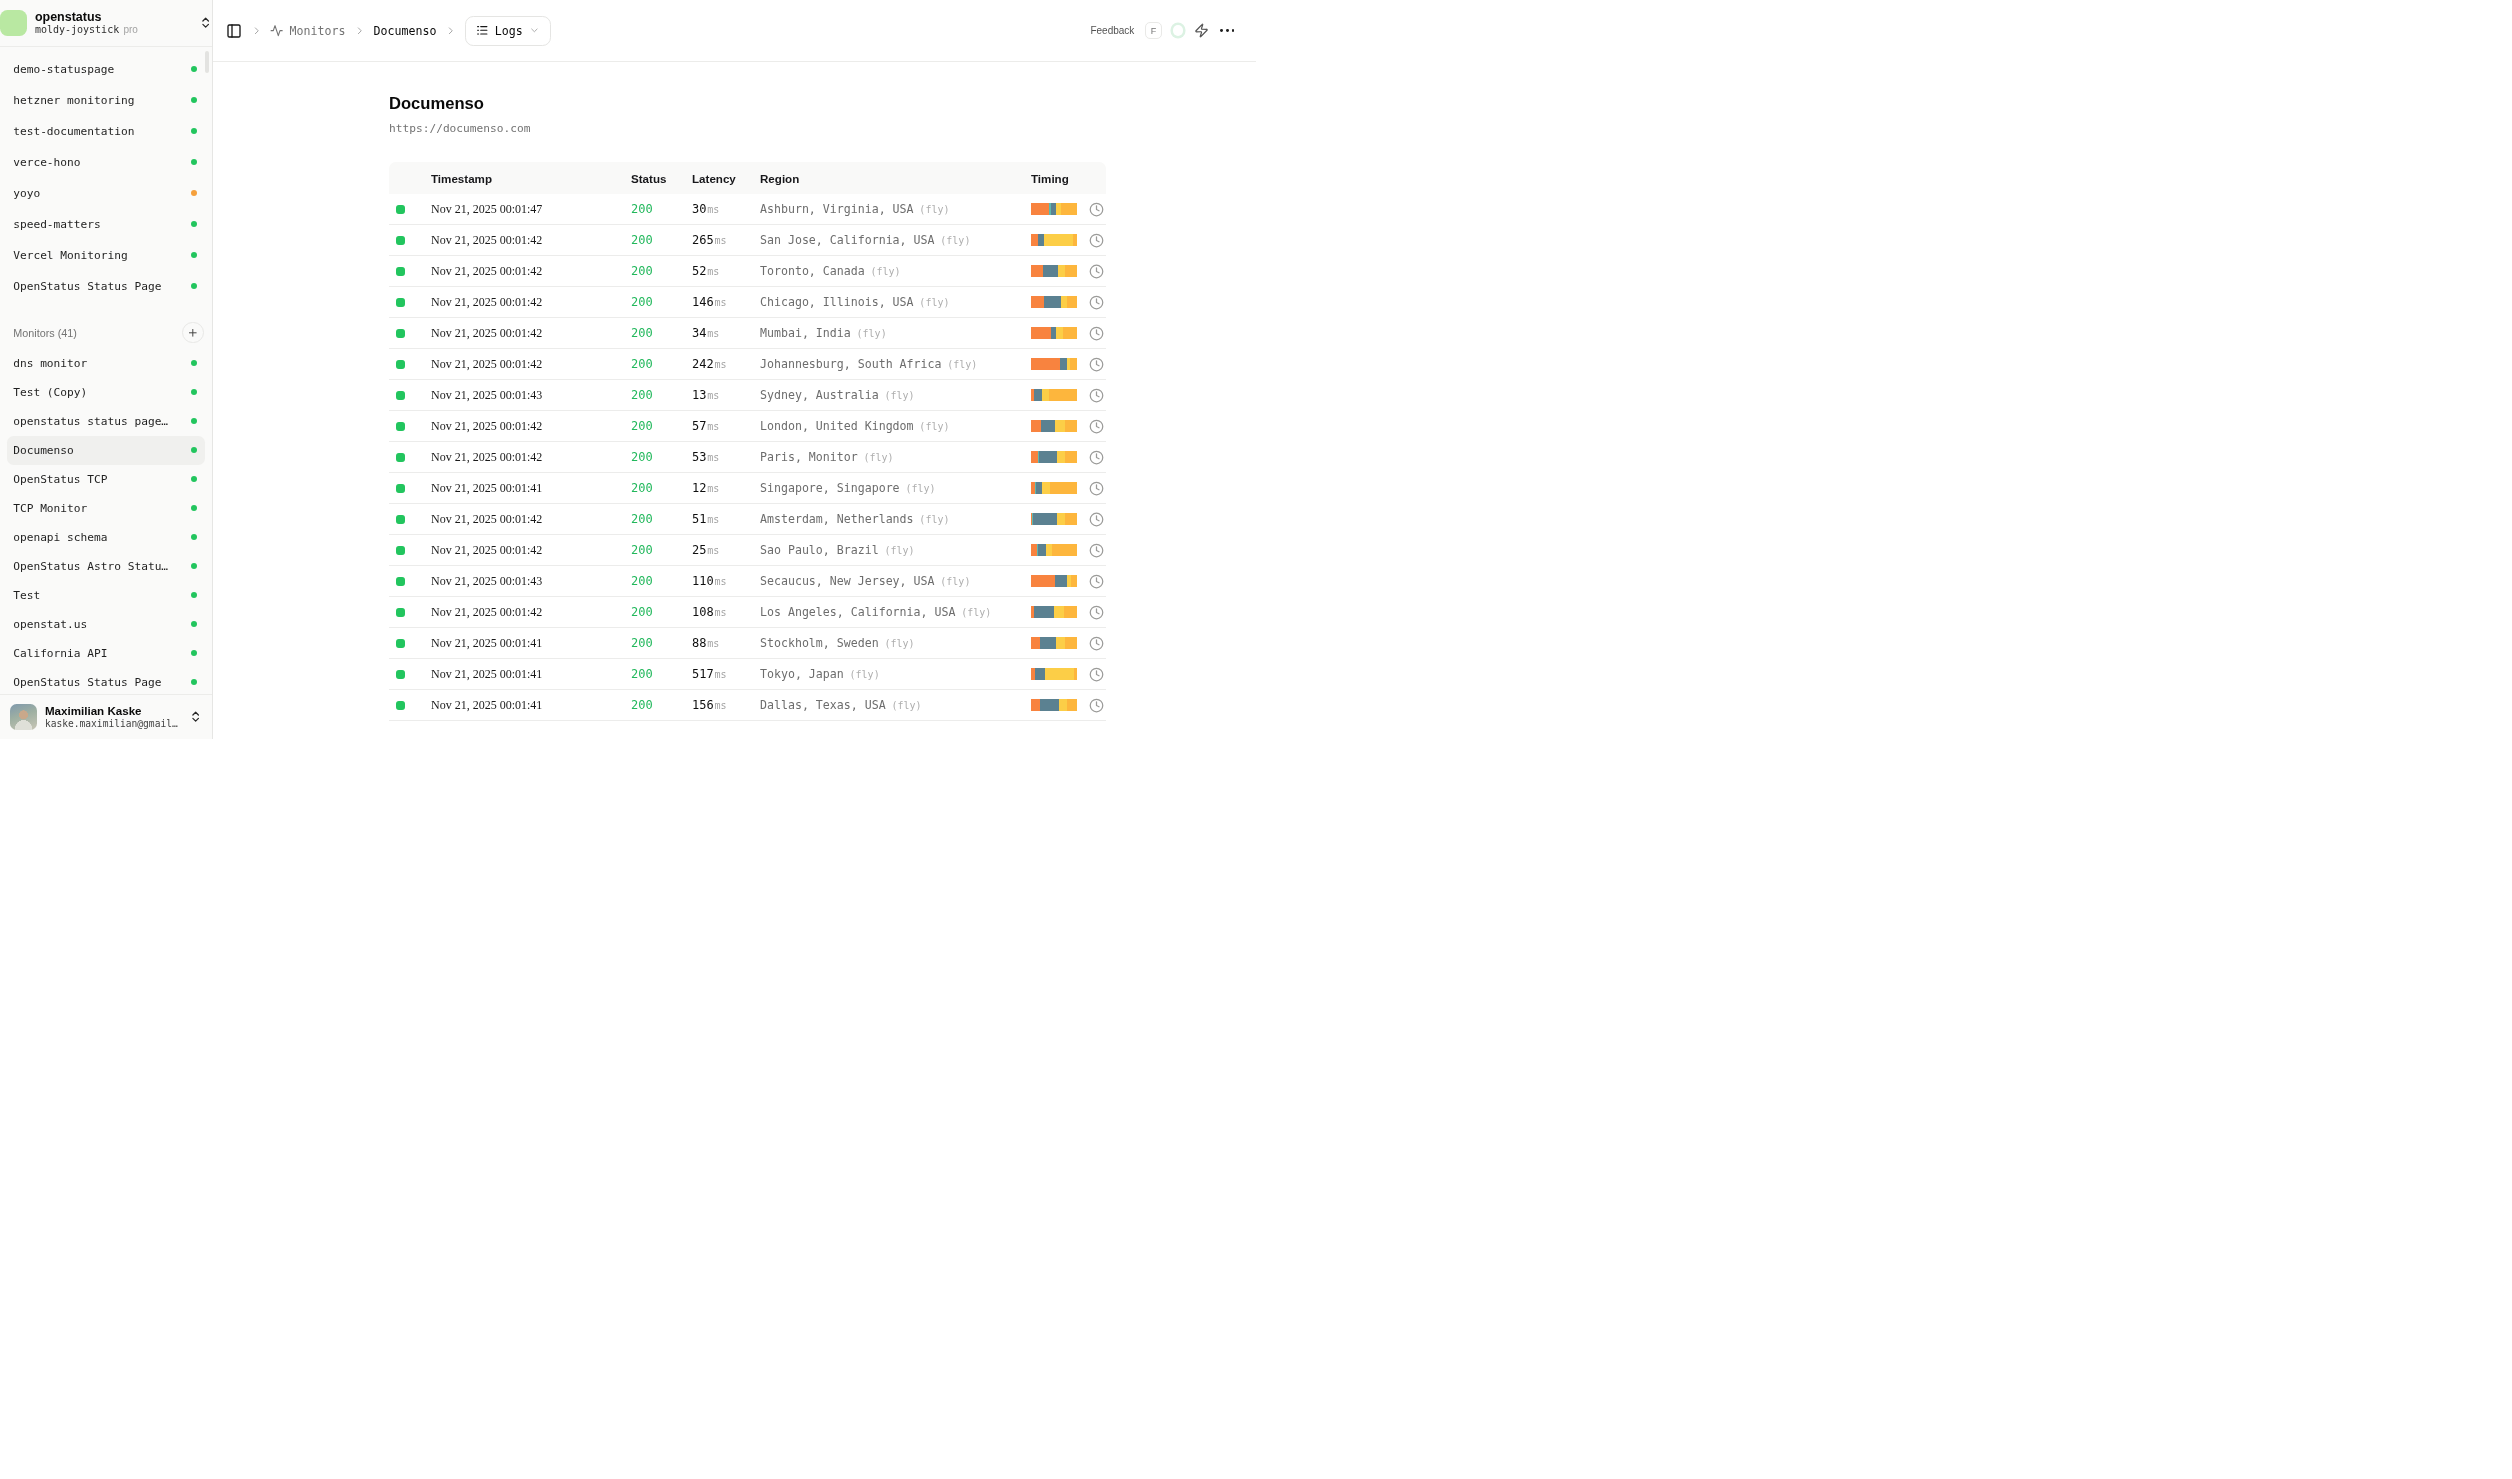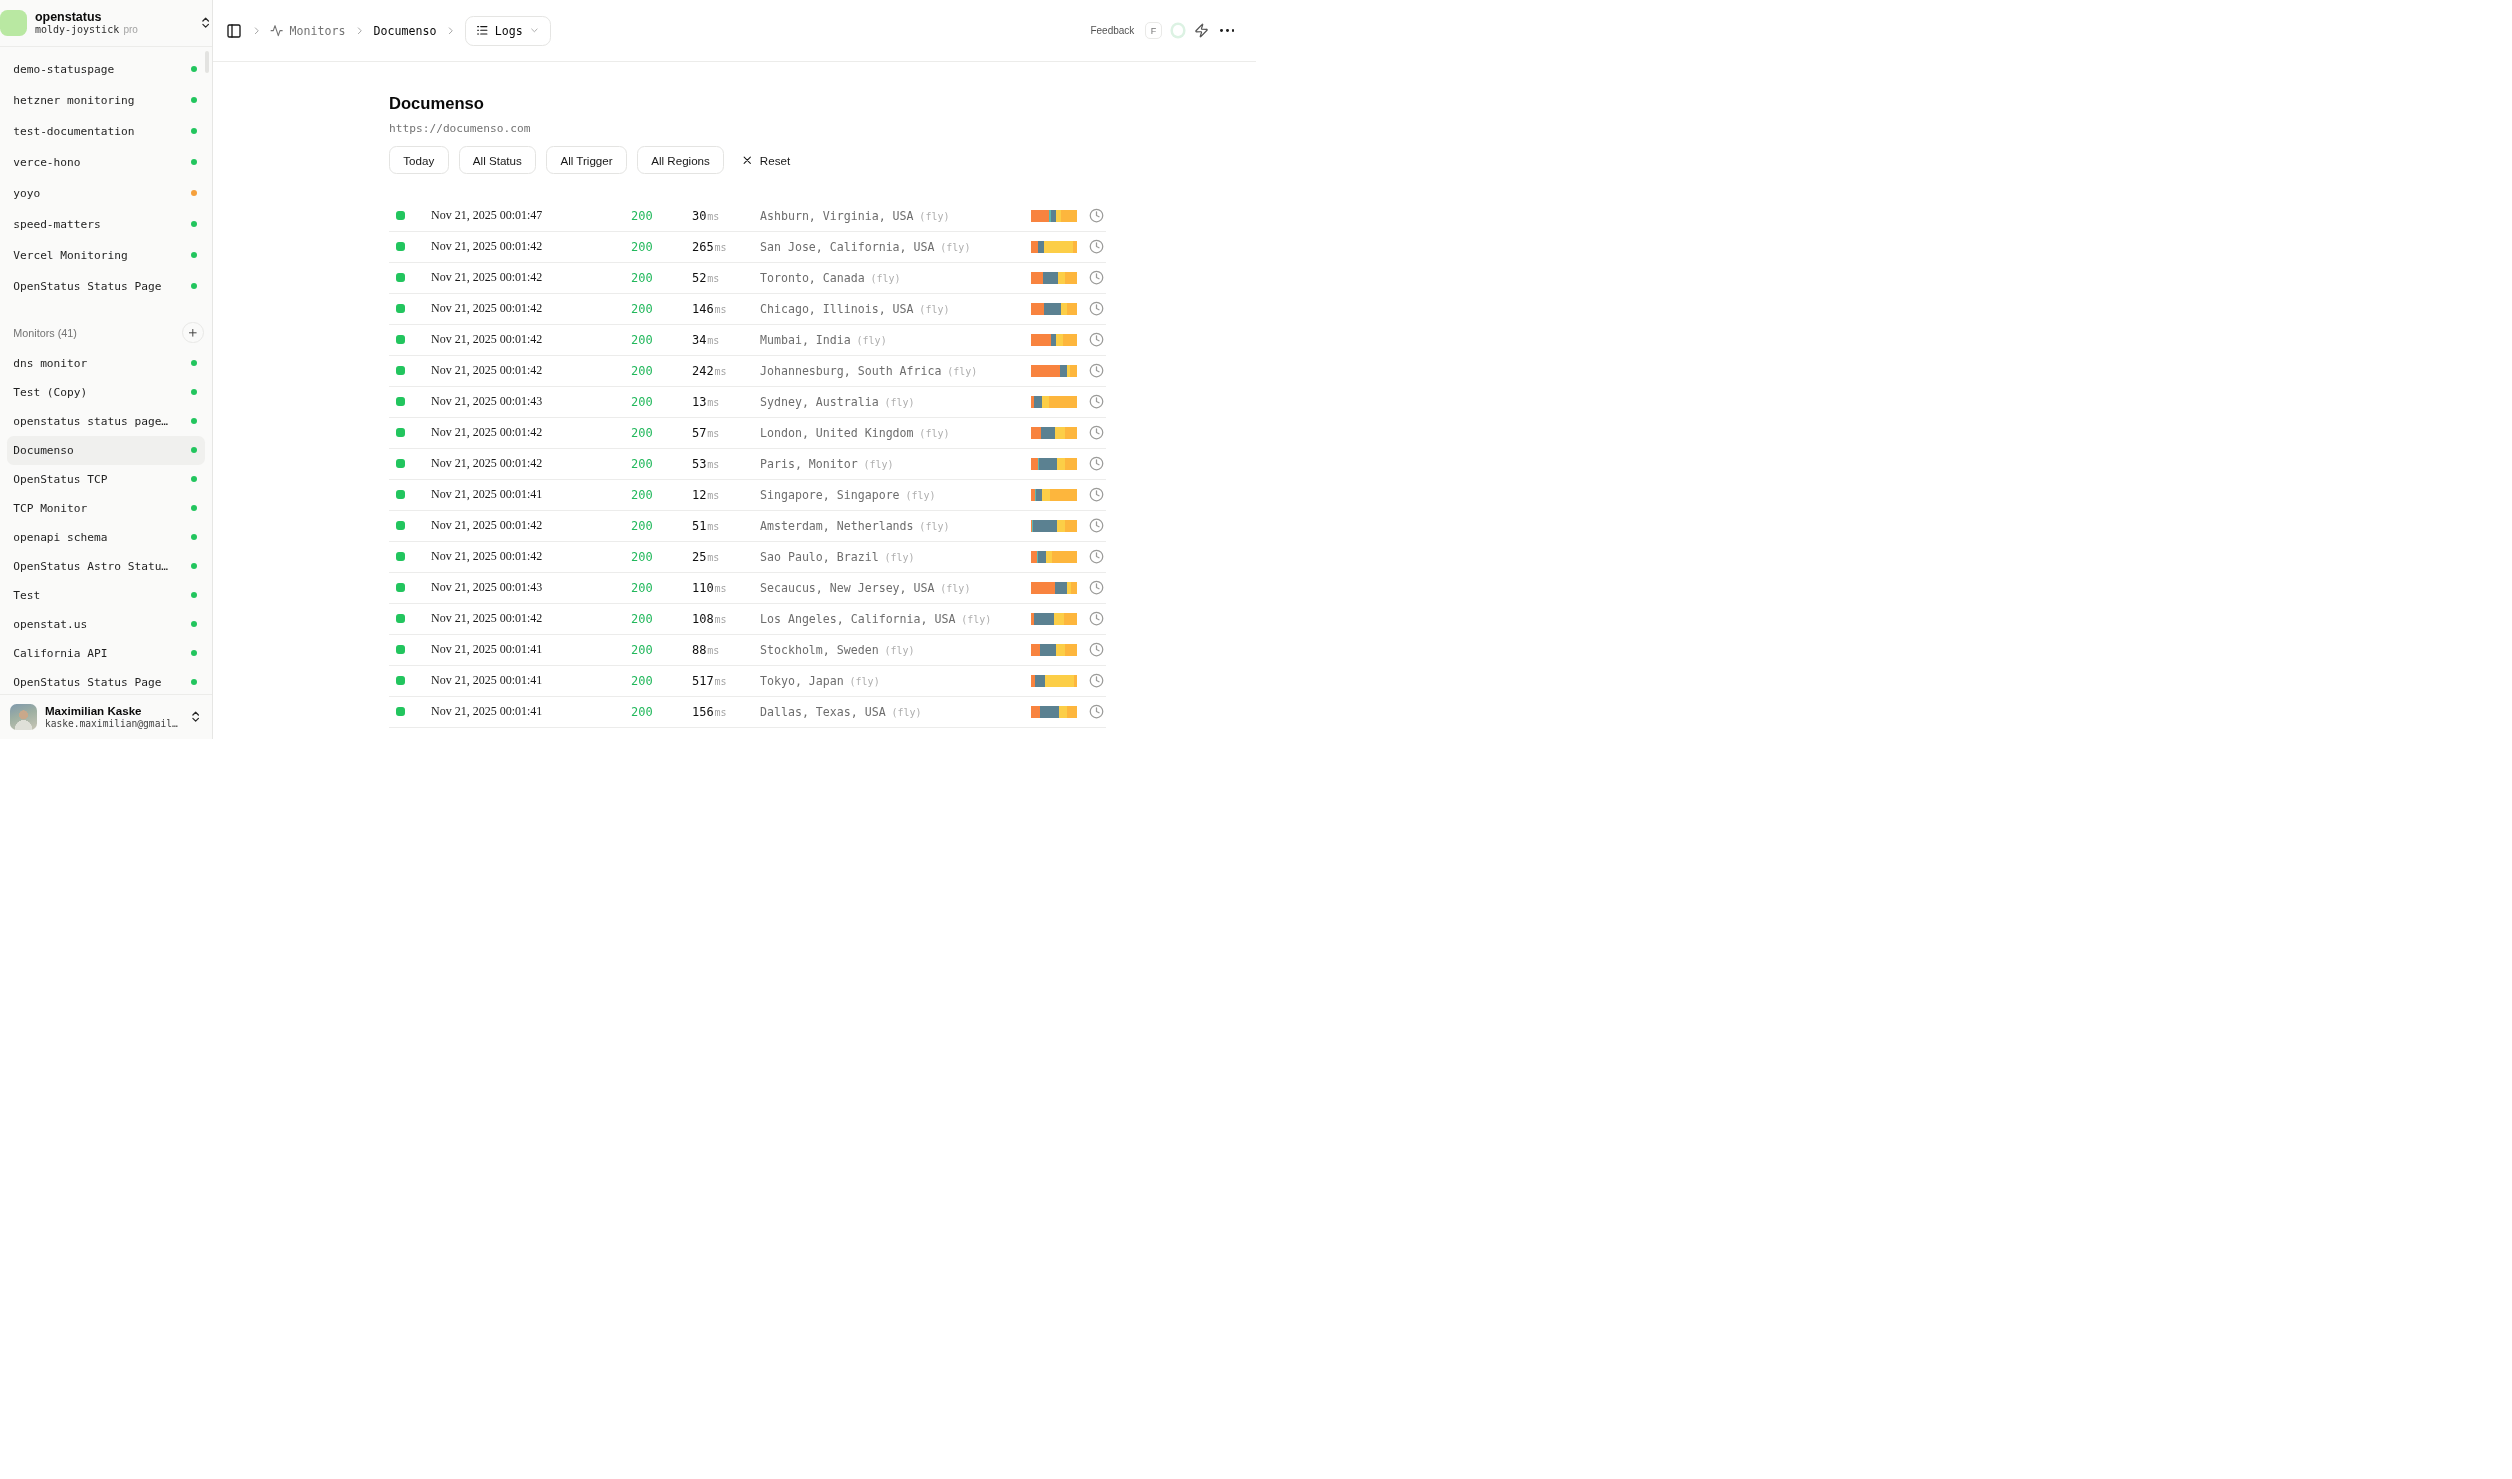--- a/index.html
+++ b/index.html
@@ -291,34 +291,30 @@
             <i></i>
             <i></i>
           </button>
       </div>
     </header>
 
     <div class="content">
       <h1 class="page-title">Documenso</h1>
       <div class="page-url mono">https://documenso.com</div>
 
-      <div class="filters" id="filters-row">
-        <button class="filter-btn">Today</button>
-          <button class="filter-btn">All Status</button>
-          <button class="filter-btn">All Trigger</button>
-          <button class="filter-btn">All Regions</button>
-          <button class="reset-btn" id="reset-btn">
-          <svg class="lucide" width="12.5" height="12.5" viewBox="0 0 24 24" fill="none" stroke="#171717" stroke-width="2" stroke-linecap="round" stroke-linejoin="round">
-              <path d="M18 6 6 18M6 6l12 12"></path>
-            </svg>
-          <span>Reset</span>
-        </button>
-      </div>
 
       <div class="logtable">
+        <div class="thead-row">
+          <span></span>
+          <span class="th">Timestamp</span>
+          <span class="th">Status</span>
+          <span class="th">Latency</span>
+          <span class="th">Region</span>
+          <span class="th">Timing</span>
+        </div>
         <div id="tbody">
             <div class="trow">
     <span class="row-dot"></span>
     <span class="cell-ts">Nov 21, 2025 00:01:47</span>
     <span class="cell-status">200</span>
     <span class="cell-lat"><span>30</span><span class="unit">ms</span></span>
     <span class="cell-region"><span>Ashburn, Virginia, USA</span><span class="provider">(fly)</span></span>
     <span class="cell-timing">
       <span class="tbar">
                   <span style="width: 39%; background: rgb(248, 131, 63);"></span>

